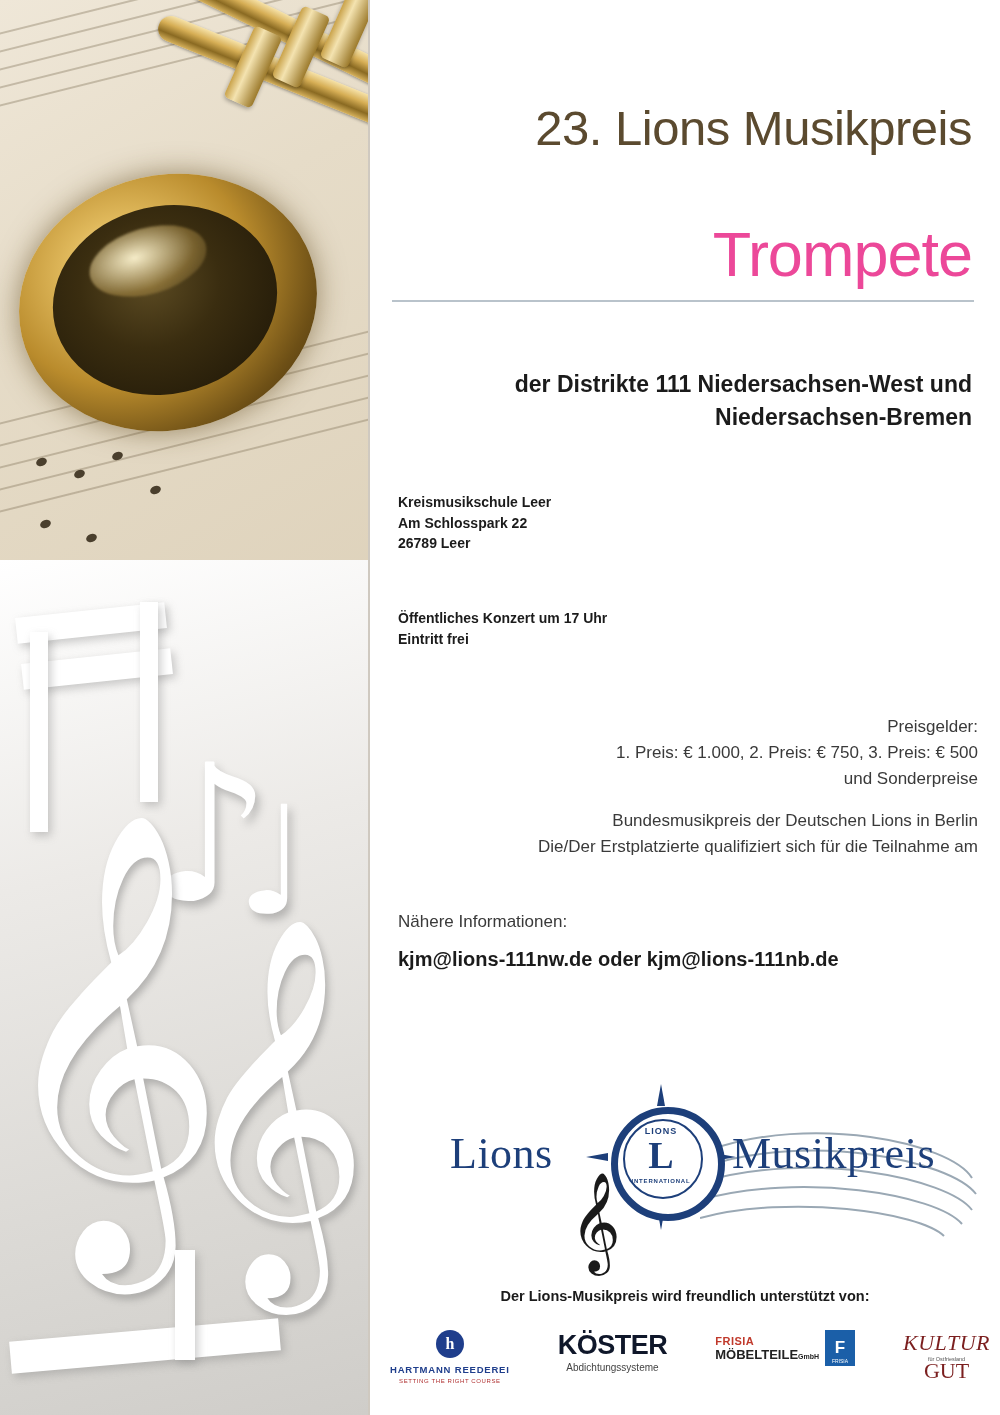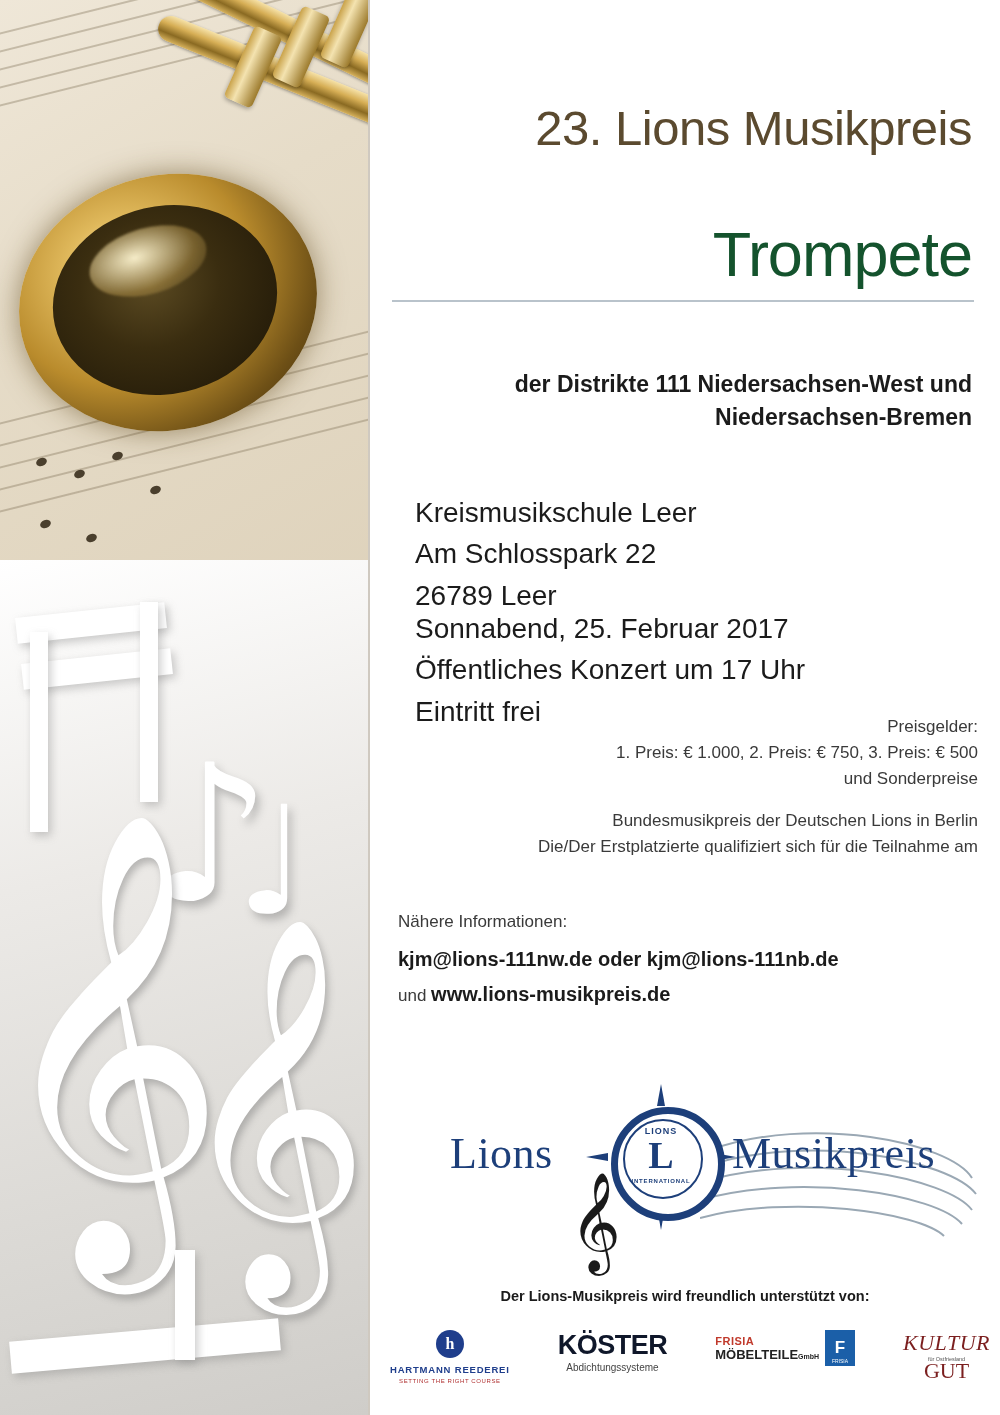--- a/index.html
+++ b/index.html
@@ -143,21 +143,21 @@
     font-family: "Liberation Sans", sans-serif;
     letter-spacing: -0.5px;
     white-space: nowrap;
   }
   .title-2 {
     position: absolute;
     right: 28px; top: 218px;
     width: 580px;
     text-align: right;
     font-size: 63px;
-    color: #14532d;
+    color: #ec4899;
     letter-spacing: -1px;
     white-space: nowrap;
   }
   .rule {
     position: absolute;
     left: 22px; top: 300px;
     width: 582px;
     height: 2px;
     background: #b9c3cb;
   }
@@ -171,24 +171,23 @@
     color: #1b1b1b;
     line-height: 1.45;
   }
   .block {
     position: absolute;
     left: 28px;
     width: 580px;
     color: #1b1b1b;
   }
   .b-bold {
-    font-weight: normal;
-    font-size: 28px;
+    font-weight: bold;
+    font-size: 14px;
     line-height: 1.48;
-    margin-left: 17px;
   }
   .b-light {
     font-size: 17px;
     color: #3a3a3a;
     line-height: 1.52;
     text-align: right;
   }
   .addr   { top: 492px; }
   .date   { top: 608px; }
   .prices { top: 714px; }
@@ -393,40 +392,38 @@
 
     <div class="subtitle">der Distrikte 111 Niedersachsen-West und Niedersachsen-Bremen</div>
 
     <div class="block addr">
       <div class="b-bold">Kreismusikschule Leer</div>
       <div class="b-bold">Am Schlosspark 22</div>
       <div class="b-bold">26789 Leer</div>
     </div>
 
     <div class="block date">
-      <div class="b-bold">Sonnabend, 25. Februar 2017</div>
       <div class="b-bold">Öffentliches Konzert um 17 Uhr</div>
       <div class="b-bold">Eintritt frei</div>
     </div>
 
     <div class="block prices">
       <div class="b-light">Preisgelder:</div>
       <div class="b-light">1. Preis: € 1.000, 2. Preis: € 750, 3. Preis: € 500</div>
       <div class="b-light">und Sonderpreise</div>
     </div>
 
     <div class="block qual">
       <div class="b-light">Bundesmusikpreis der Deutschen Lions in Berlin</div>
       <div class="b-light">Die/Der Erstplatzierte qualifiziert sich für die Teilnahme am</div>
     </div>
 
     <div class="block info">
       <div class="line1">Nähere Informationen:</div>
       <div class="line2">kjm@lions-111nw.de oder kjm@lions-111nb.de</div>
-      <div class="line3"><span>und </span><b>www.lions-musikpreis.de</b></div>
     </div>
 
     <div class="logo-wrap">
       <svg class="swoosh" viewBox="0 0 280 130">
         <g fill="none" stroke="#9aa8b4" stroke-width="2">
           <path d="M10,30 C110,-6 250,22 272,58"></path>
           <path d="M6,46 C110,12 250,40 276,74"></path>
           <path d="M2,62 C110,30 248,58 272,90"></path>
           <path d="M0,80 C100,52 236,74 262,104"></path>
           <path d="M0,98 C90,74 220,92 244,116"></path>

